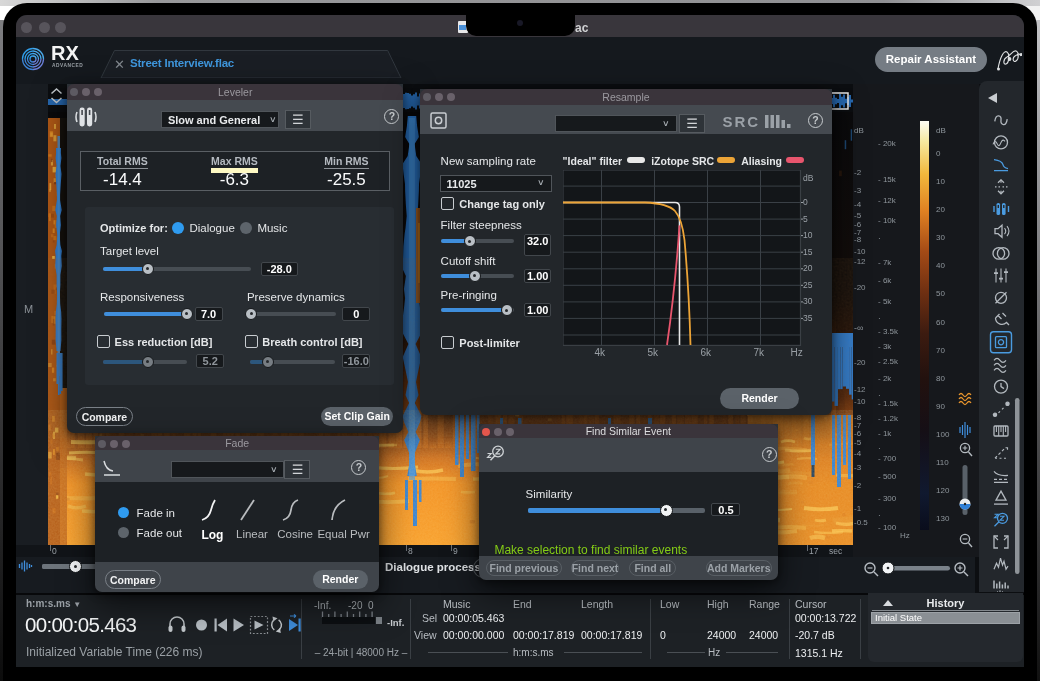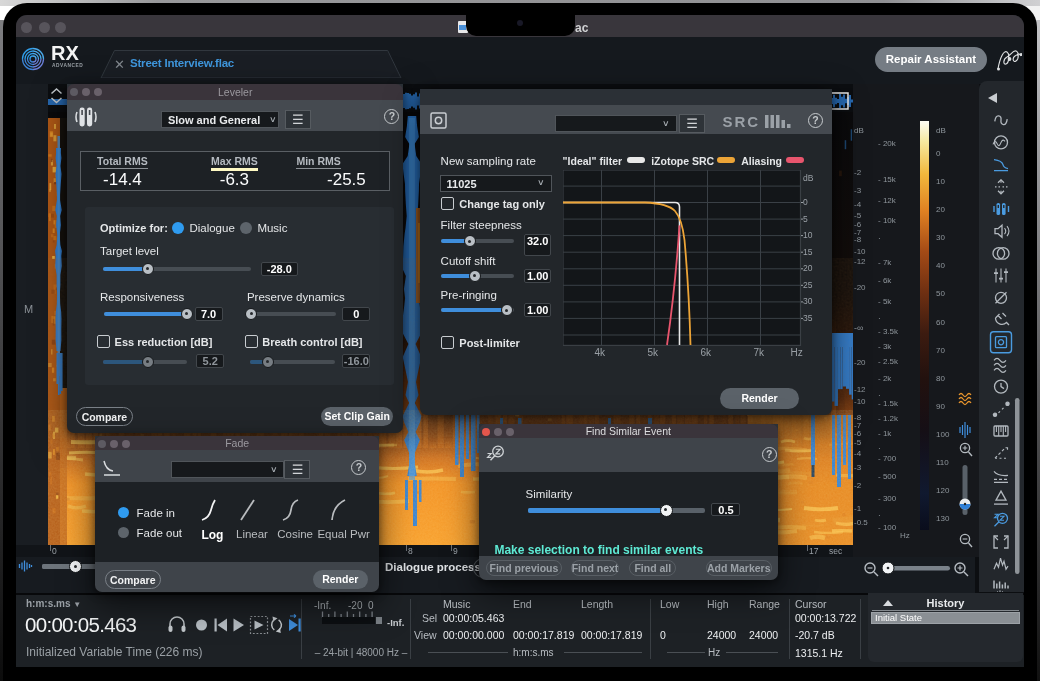--- a/index.html
+++ b/index.html
@@ -1048,22 +1048,22 @@
    <rect x="5.5" y="1.5" width="5.2" height="19" rx="2.4" fill="#dfe2e5"></rect>
    <rect x="13" y="1.5" width="5.2" height="19" rx="2.4" fill="#dfe2e5"></rect>
    <path d="M8.1 4 v5 M15.6 4 v5" stroke="#43484e" stroke-width="1.6"></path>
  </svg>
  <div class="dropdown" style="left:93.5px;top:27px;width:118px;text-align:left">Slow and General</div>
  <div class="chev" style="left:203px;top:31px">∨</div>
  <div class="burger" style="left:217.5px;top:26px">☰</div>
  <div class="help" style="left:317px;top:25px">?</div>
  <div class="abs" style="left:13px;top:67px;width:309.6px;height:39.5px;border:1px solid #5a5f64;background:#1d2125"></div>
  <div class="abs" style="left:5px;top:71px;width:100px;text-align:center;color:#b5bac0;font-size:10.5px;font-weight:bold"><span style="border-bottom:1px solid #8b9095;padding-bottom:1px">Total RMS</span></div>
- <div class="abs" style="left:117px;top:71px;width:100px;text-align:center;color:#b5bac0;font-size:10.5px;font-weight:bold"><span style="border-bottom:3px solid #fef9c3;padding-bottom:1px">Max RMS</span></div>
- <div class="abs" style="left:229px;top:71px;width:100px;text-align:left;color:#b5bac0;font-size:10.5px;font-weight:bold"><span style="border-bottom:1px solid #8b9095;padding-bottom:1px">Min RMS</span></div>
+ <div class="abs" style="left:117px;top:71px;width:100px;text-align:center;color:#b5bac0;font-size:10.5px;font-weight:bold"><span style="border-bottom:5px solid #fef9c3;padding-bottom:1px">Max RMS</span></div>
+ <div class="abs" style="left:229px;top:71px;width:100px;text-align:center;color:#b5bac0;font-size:10.5px;font-weight:bold"><span style="border-bottom:1px solid #8b9095;padding-bottom:1px">Min RMS</span></div>
  <div class="abs" style="left:5px;top:86px;width:100px;text-align:center;color:#fbfcfd;font-size:17px">-14.4</div>
  <div class="abs" style="left:117px;top:86px;width:100px;text-align:center;color:#fbfcfd;font-size:17px">-6.3</div>
  <div class="abs" style="left:229px;top:86px;width:100px;text-align:center;color:#fbfcfd;font-size:17px">-25.5</div>
  <div class="abs" style="left:17.4px;top:122.6px;width:309px;height:178px;background:#282d32;border-radius:3px"></div>
  <div class="lbl" style="left:32.6px;top:138px;font-weight:bold;font-size:11px">Optimize for:</div>
  <div class="radio" style="left:105px;top:137.5px;background:#2f9bf0"></div>
  <div class="lbl" style="left:122px;top:138px">Dialogue</div>
  <div class="radio" style="left:173px;top:137.5px;background:#5d646b"></div>
  <div class="lbl" style="left:190px;top:138px">Music</div>
  <div class="lbl" style="left:32.6px;top:161px">Target level</div>
@@ -1100,20 +1100,26 @@
    <div class="track"></div>
           <div class="fill" style="width:18px;background:#2c567c"></div>
           <div class="knob" style="left:12px;background:#777d83"></div>
         </div>
  <div class="valbox" style="left:274.9px;top:269.8px;width:28px;height:14px;line-height:13px;color:#8f959b">-16.0</div>
  <div class="footer" style="height:42px;background:#2b3036"></div>
  <div class="pillbtn" style="left:8.5px;top:323px;width:57px;height:19px;line-height:19px">Compare</div>
  <div class="fillbtn" style="left:253.8px;top:323px;width:72px;height:19px;line-height:19px">Set Clip Gain</div>
 </div>
 <div class="win" id="w-resample" style="left:404px;top:74px;width:412px;height:326px;background:#22262a">
+ <div class="titlebar">
+          <div class="dot" style="left:3px;background:#5d5a62"></div>
+          <div class="dot" style="left:15px"></div>
+          <div class="dot" style="left:27px"></div>
+          <div class="title">Resample</div>
+        </div>
  <div class="hrow" style="height:29px"></div>
  <svg class="abs" style="left:10px;top:23px" width="17" height="17" viewBox="0 0 17 17">
   <rect x="1" y="1" width="15" height="15" rx="1.5" stroke="#c9cdd1" fill="none" stroke-width="1.5"></rect>
   <circle cx="8.5" cy="8.5" r="3.2" stroke="#c9cdd1" fill="none" stroke-width="1.5"></circle>
         </svg>
  <div class="dropdown" style="left:135.2px;top:26px;width:121.5px"></div>
  <div class="chev" style="left:243px;top:30px">∨</div>
  <div class="burger" style="left:259.2px;top:25px">☰</div>
  <div class="abs" style="left:302.5px;top:24px;color:#9ba1a7;font-size:15px;font-weight:bold;letter-spacing:2px">SRC</div>
  <svg class="abs" style="left:345px;top:26px" width="26" height="13" viewBox="0 0 26 13">
@@ -1248,21 +1254,21 @@
         </svg>
  <div class="help" style="left:283px;top:23px">?</div>
  <div class="abs" style="left:0;top:48px;width:299px;height:84px;background:#1d2125"></div>
  <div class="lbl" style="left:46.8px;top:64px">Similarity</div>
  <div class="slider" style="left:49px;top:79.3px;width:177px">
    <div class="track" style="height:5px;background:#596169"></div>
           <div class="fill" style="width:133px;height:5px"></div>
    <div class="knob" style="left:132px;background:#f2f4f5;width:13px;height:13px"></div>
         </div>
  <div class="valbox" style="left:232.7px;top:78.4px;width:29px;height:13px;line-height:12px">0.5</div>
- <div class="abs" style="left:15.6px;top:118.7px;color:#5eead4;font-size:12px;font-weight:bold">Make selection to find similar events</div>
+ <div class="abs" style="left:15.6px;top:118.7px;color:#84cc16;font-size:12px;font-weight:normal">Make selection to find similar events</div>
  <div class="footer" style="height:24px;background:#2b3036"></div>
  <div class="pillbtn" style="left:6.8px;top:135.9px;width:76.6px;height:16px;line-height:15px;color:#9ba1a7;border-color:#585e64">Find previous</div>
  <div class="pillbtn" style="left:91.8px;top:135.9px;width:48.8px;height:16px;line-height:15px;color:#9ba1a7;border-color:#585e64">Find next</div>
  <div class="pillbtn" style="left:150.6px;top:135.9px;width:46.9px;height:16px;line-height:15px;color:#9ba1a7;border-color:#585e64">Find all</div>
  <div class="pillbtn" style="left:227.1px;top:135.9px;width:65.7px;height:16px;line-height:15px;color:#9ba1a7;border-color:#585e64">Add Markers</div>
 </div>
   </div>
 </div>
 
 </body></html>

